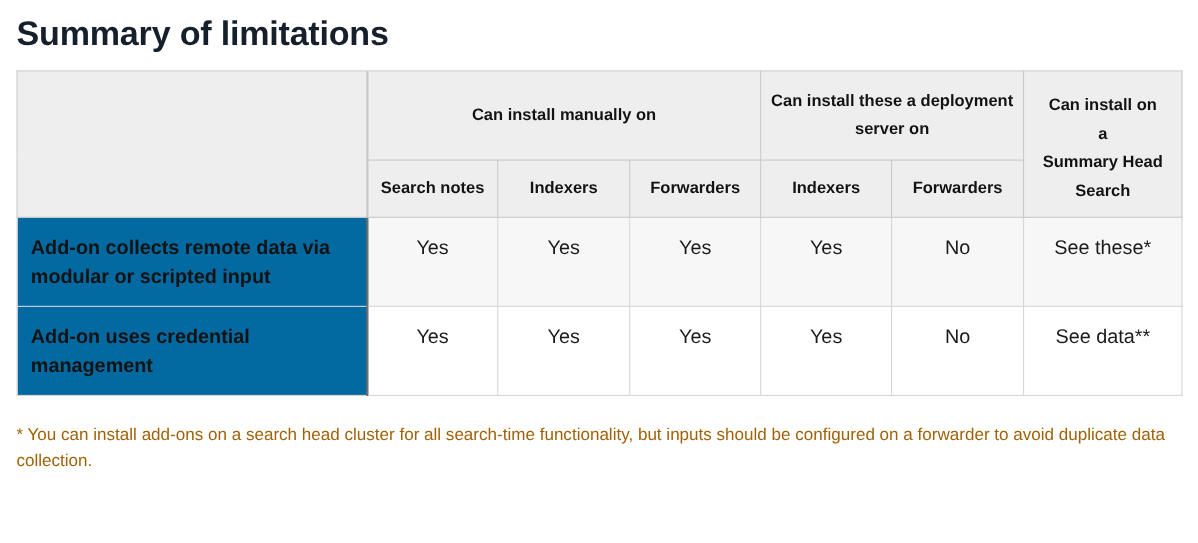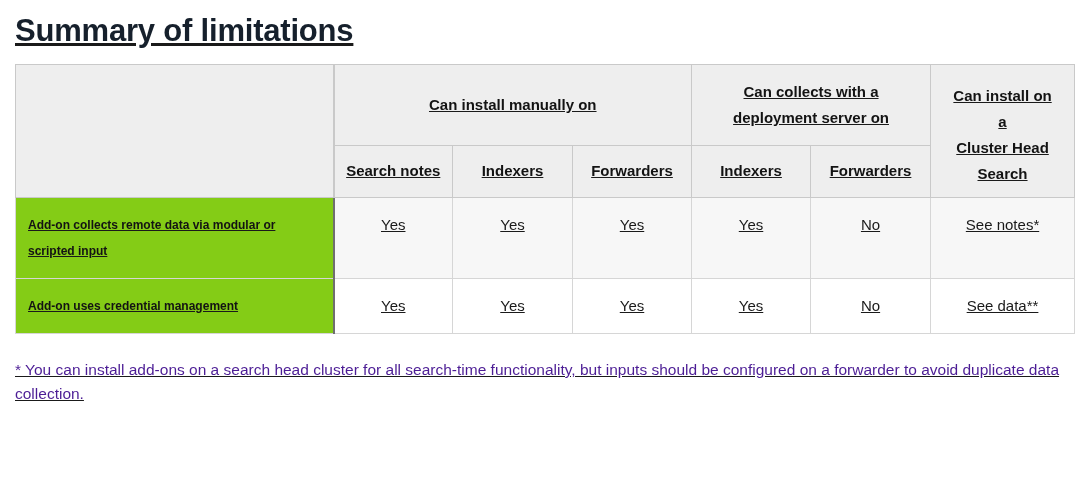--- a/index.html
+++ b/index.html
@@ -14,21 +14,20 @@
     font-family: "Liberation Sans", "DejaVu Sans", sans-serif;
     color: #1a1a1a;
     -webkit-font-smoothing: antialiased;
   }
   .page {
     position: relative;
     width: 1089px;
     height: 494px;
     box-sizing: border-box;
     padding: 0 15px;
-    text-decoration: underline;
   }
 
   
   .page-title {
     margin: 0;
     padding-top: 12px;
     font-size: 31px;
     line-height: 38px;
     font-weight: 800;
     letter-spacing: -0.2px;
@@ -69,35 +68,35 @@
   th.group-head {
     vertical-align: middle;
   }
   th.shc-head {
     vertical-align: top;
     padding-top: 18px;
   }
 
   
   .limitations-table tbody th.row-label {
-    background: #84cc16;
+    background: #0369a1;
     color: #131313;
     font-weight: 700;
-    font-size: 12px;
+    font-size: 18px;
     line-height: 26px;
     text-align: left;
     padding: 14px 24px 14px 12px;
     border-right: 2px solid #6f6f6f;
     border-color: #d6d6d6;
     border-right-color: #6f6f6f;
     vertical-align: top;
   }
   .limitations-table tbody td {
     text-align: center;
-    font-size: 15px;
+    font-size: 18px;
     line-height: 26px;
     font-weight: 400;
     color: #1a1a1a;
     padding-top: 14px;
     vertical-align: top;
   }
   tbody tr.row-shaded td { background: #f7f7f7; }
   tbody tr.row-plain  td { background: #ffffff; }
   td.strong-val { font-weight: 700; }
 
@@ -108,21 +107,21 @@
   col.c3 { width: 119px; }
   col.c4 { width: 119px; }
   col.c5 { width: 120px; }
   col.c6 { width: 144px; }
 
   
   .footnotes { margin-top: 24px; }
   .footnote {
     font-size: 15.5px;
     line-height: 24px;
-    color: #4c1d95;
+    color: #a16207;
     margin: 0 0 18px 0;
     max-width: 1060px;
   }
   .footnote:last-child { margin-bottom: 0; }
 </style>
 </head>
 <body>
 
 <div class="page">
 
@@ -135,40 +134,40 @@
         <col class="c2">
         <col class="c3">
       <col class="c4">
         <col class="c5">
         <col class="c6">
     </colgroup>
     <thead>
       <tr>
         <th class="corner-cell" rowspan="2"></th>
         <th class="group-head" colspan="3">Can install manually on</th>
-        <th class="group-head" colspan="2">Can collects with a deployment server on</th>
-        <th class="shc-head" rowspan="2"><span>Can install on</span><br><span>a</span><br><span>Cluster Head</span><br><span>Search</span></th>
+        <th class="group-head" colspan="2">Can install these a deployment server on</th>
+        <th class="shc-head" rowspan="2"><span>Can install on</span><br><span>a</span><br><span>Summary Head</span><br><span>Search</span></th>
       </tr>
       <tr>
         <th>Search notes</th>
         <th>Indexers</th>
         <th>Forwarders</th>
         <th>Indexers</th>
         <th>Forwarders</th>
       </tr>
     </thead>
     <tbody>
       <tr class="row-shaded">
         <th class="row-label">Add-on collects remote data via modular or scripted input</th>
         <td>Yes</td>
         <td>Yes</td>
         <td>Yes</td>
         <td>Yes</td>
         <td class="strong-val">No</td>
-        <td class="strong-val">See notes*</td>
+        <td class="strong-val">See these*</td>
       </tr>
       <tr class="row-plain">
         <th class="row-label">Add-on uses credential management</th>
         <td>Yes</td>
         <td>Yes</td>
         <td>Yes</td>
         <td>Yes</td>
         <td class="strong-val">No</td>
         <td class="strong-val">See data**</td>
       </tr>

